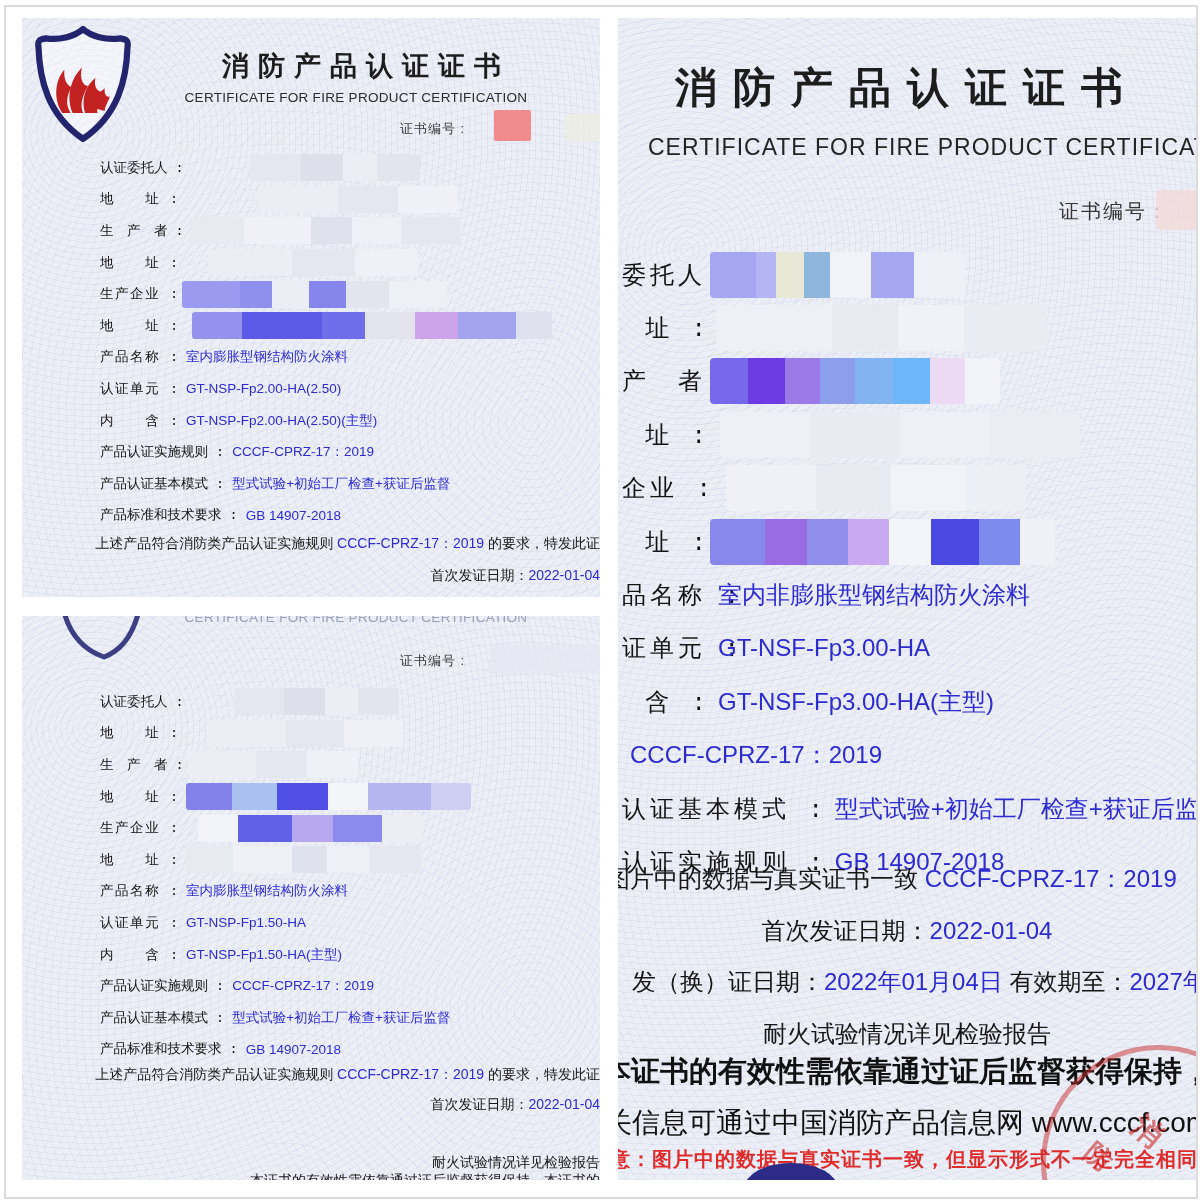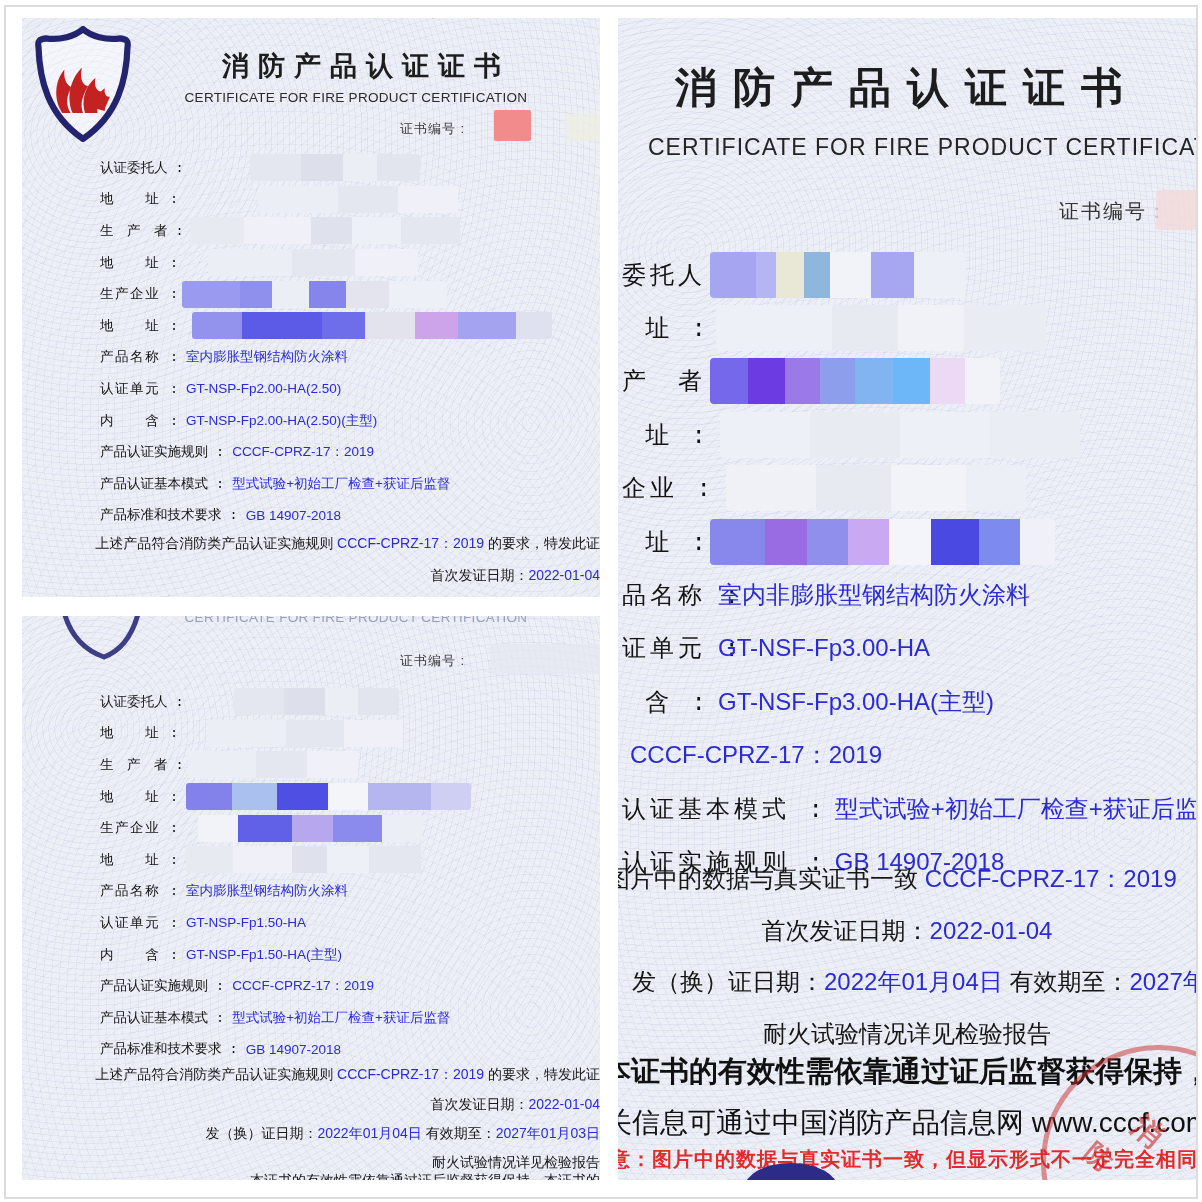--- a/index.html
+++ b/index.html
@@ -223,23 +223,20 @@
         <span class="lbl">产品标准和技术要求 :</span>
         <span class="val">GB 14907-2018</span>
       </div>
     </div>
   <div class="stmt">
     <span>上述产品符合消防类产品认证实施规则 </span><span class="blue">CCCF-CPRZ-17：2019</span><span> 的要求，特发此证</span>
   </div>
   <div class="cline cline-first">
     <span>首次发证日期：</span><span class="blue">2022-01-04</span>
   </div>
-  <div class="cline cline-reissue">
-    <span>发（换）证日期：</span><span class="blue">2022年01月04日</span><span> 有效期至：</span><span class="blue">2027年01月03日</span>
-  </div>
   <div class="cline cline-fire">耐火试验情况详见检验报告</div>
   <div class="cline cline-clip">本证书的有效性需依靠通过证后监督获得保持，本证书的</div>
 </div>
 
 <div id="cert3" class="cert c3">
   <div class="c3title">消防产品认证证书</div>
   <div class="c3sub">CERTIFICATE FOR FIRE PRODUCT CERTIFICATION</div>
   <div class="c3certno">证书编号：</div>
   <div class="c3nobox"></div>
   <div class="rows">

